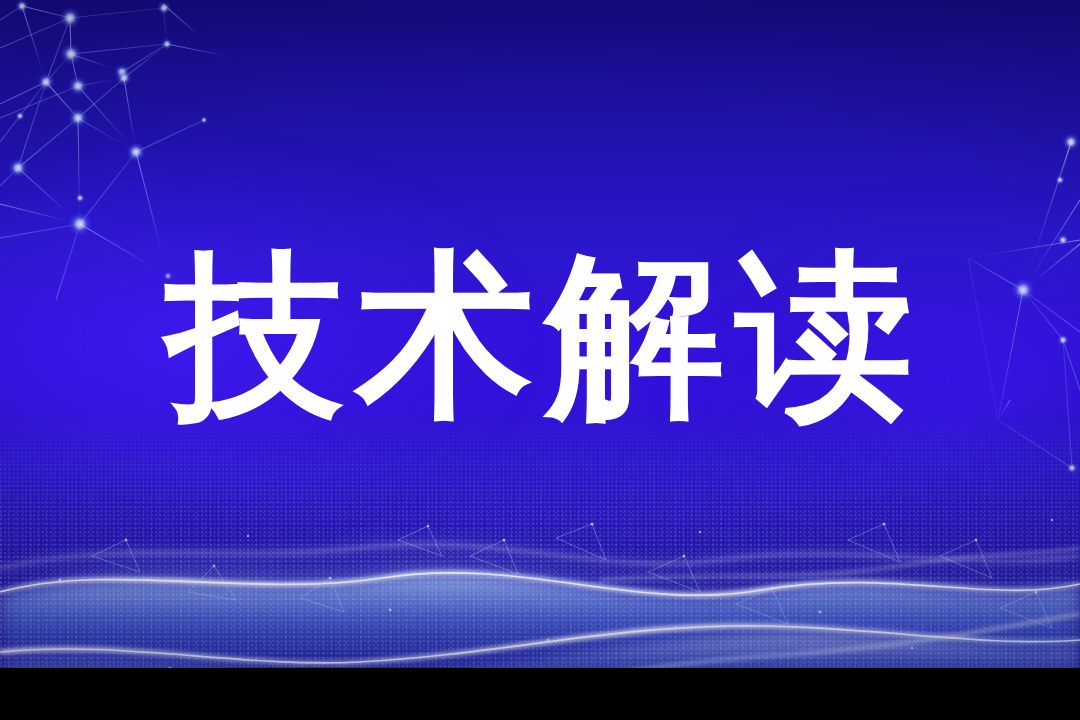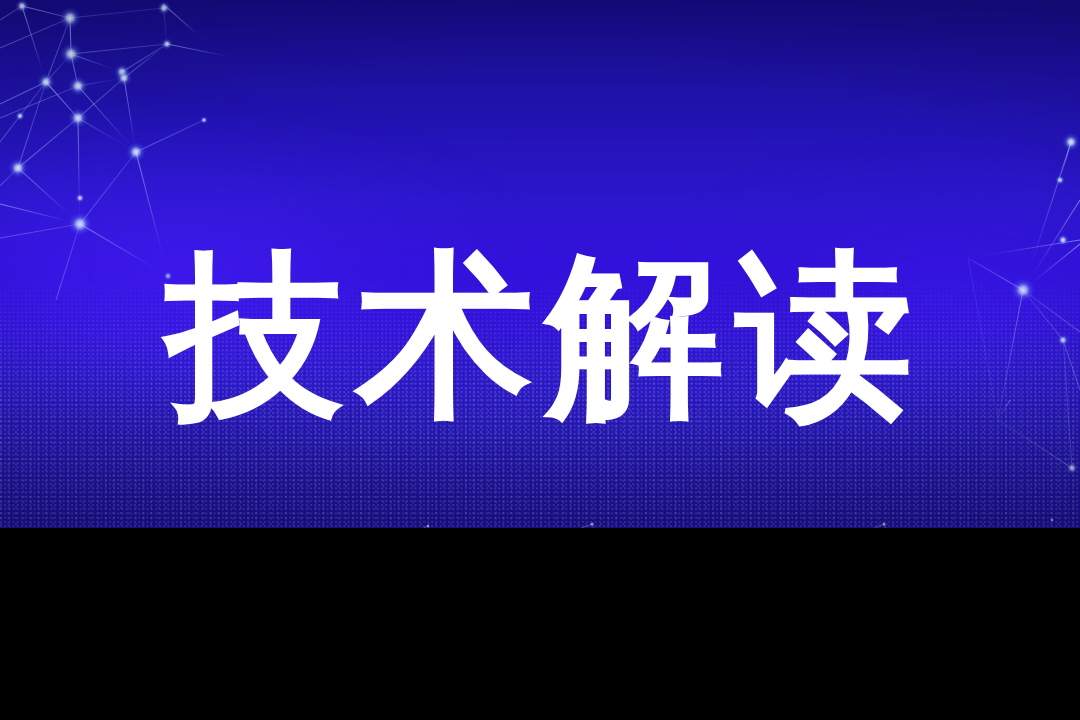--- a/index.html
+++ b/index.html
@@ -9,21 +9,21 @@
     background: #000;
   }
   body {
     font-family: "Liberation Sans", "DejaVu Sans", sans-serif;
   }
 
   
   #banner {
     position: relative;
     width: 1080px;
-    height: 528px;
+    height: 668px;
     overflow: hidden;
     background: #1b0e86;
   }
 
   
   .bg-base {
     position: absolute;
     inset: 0;
     background:
       linear-gradient(to bottom,

